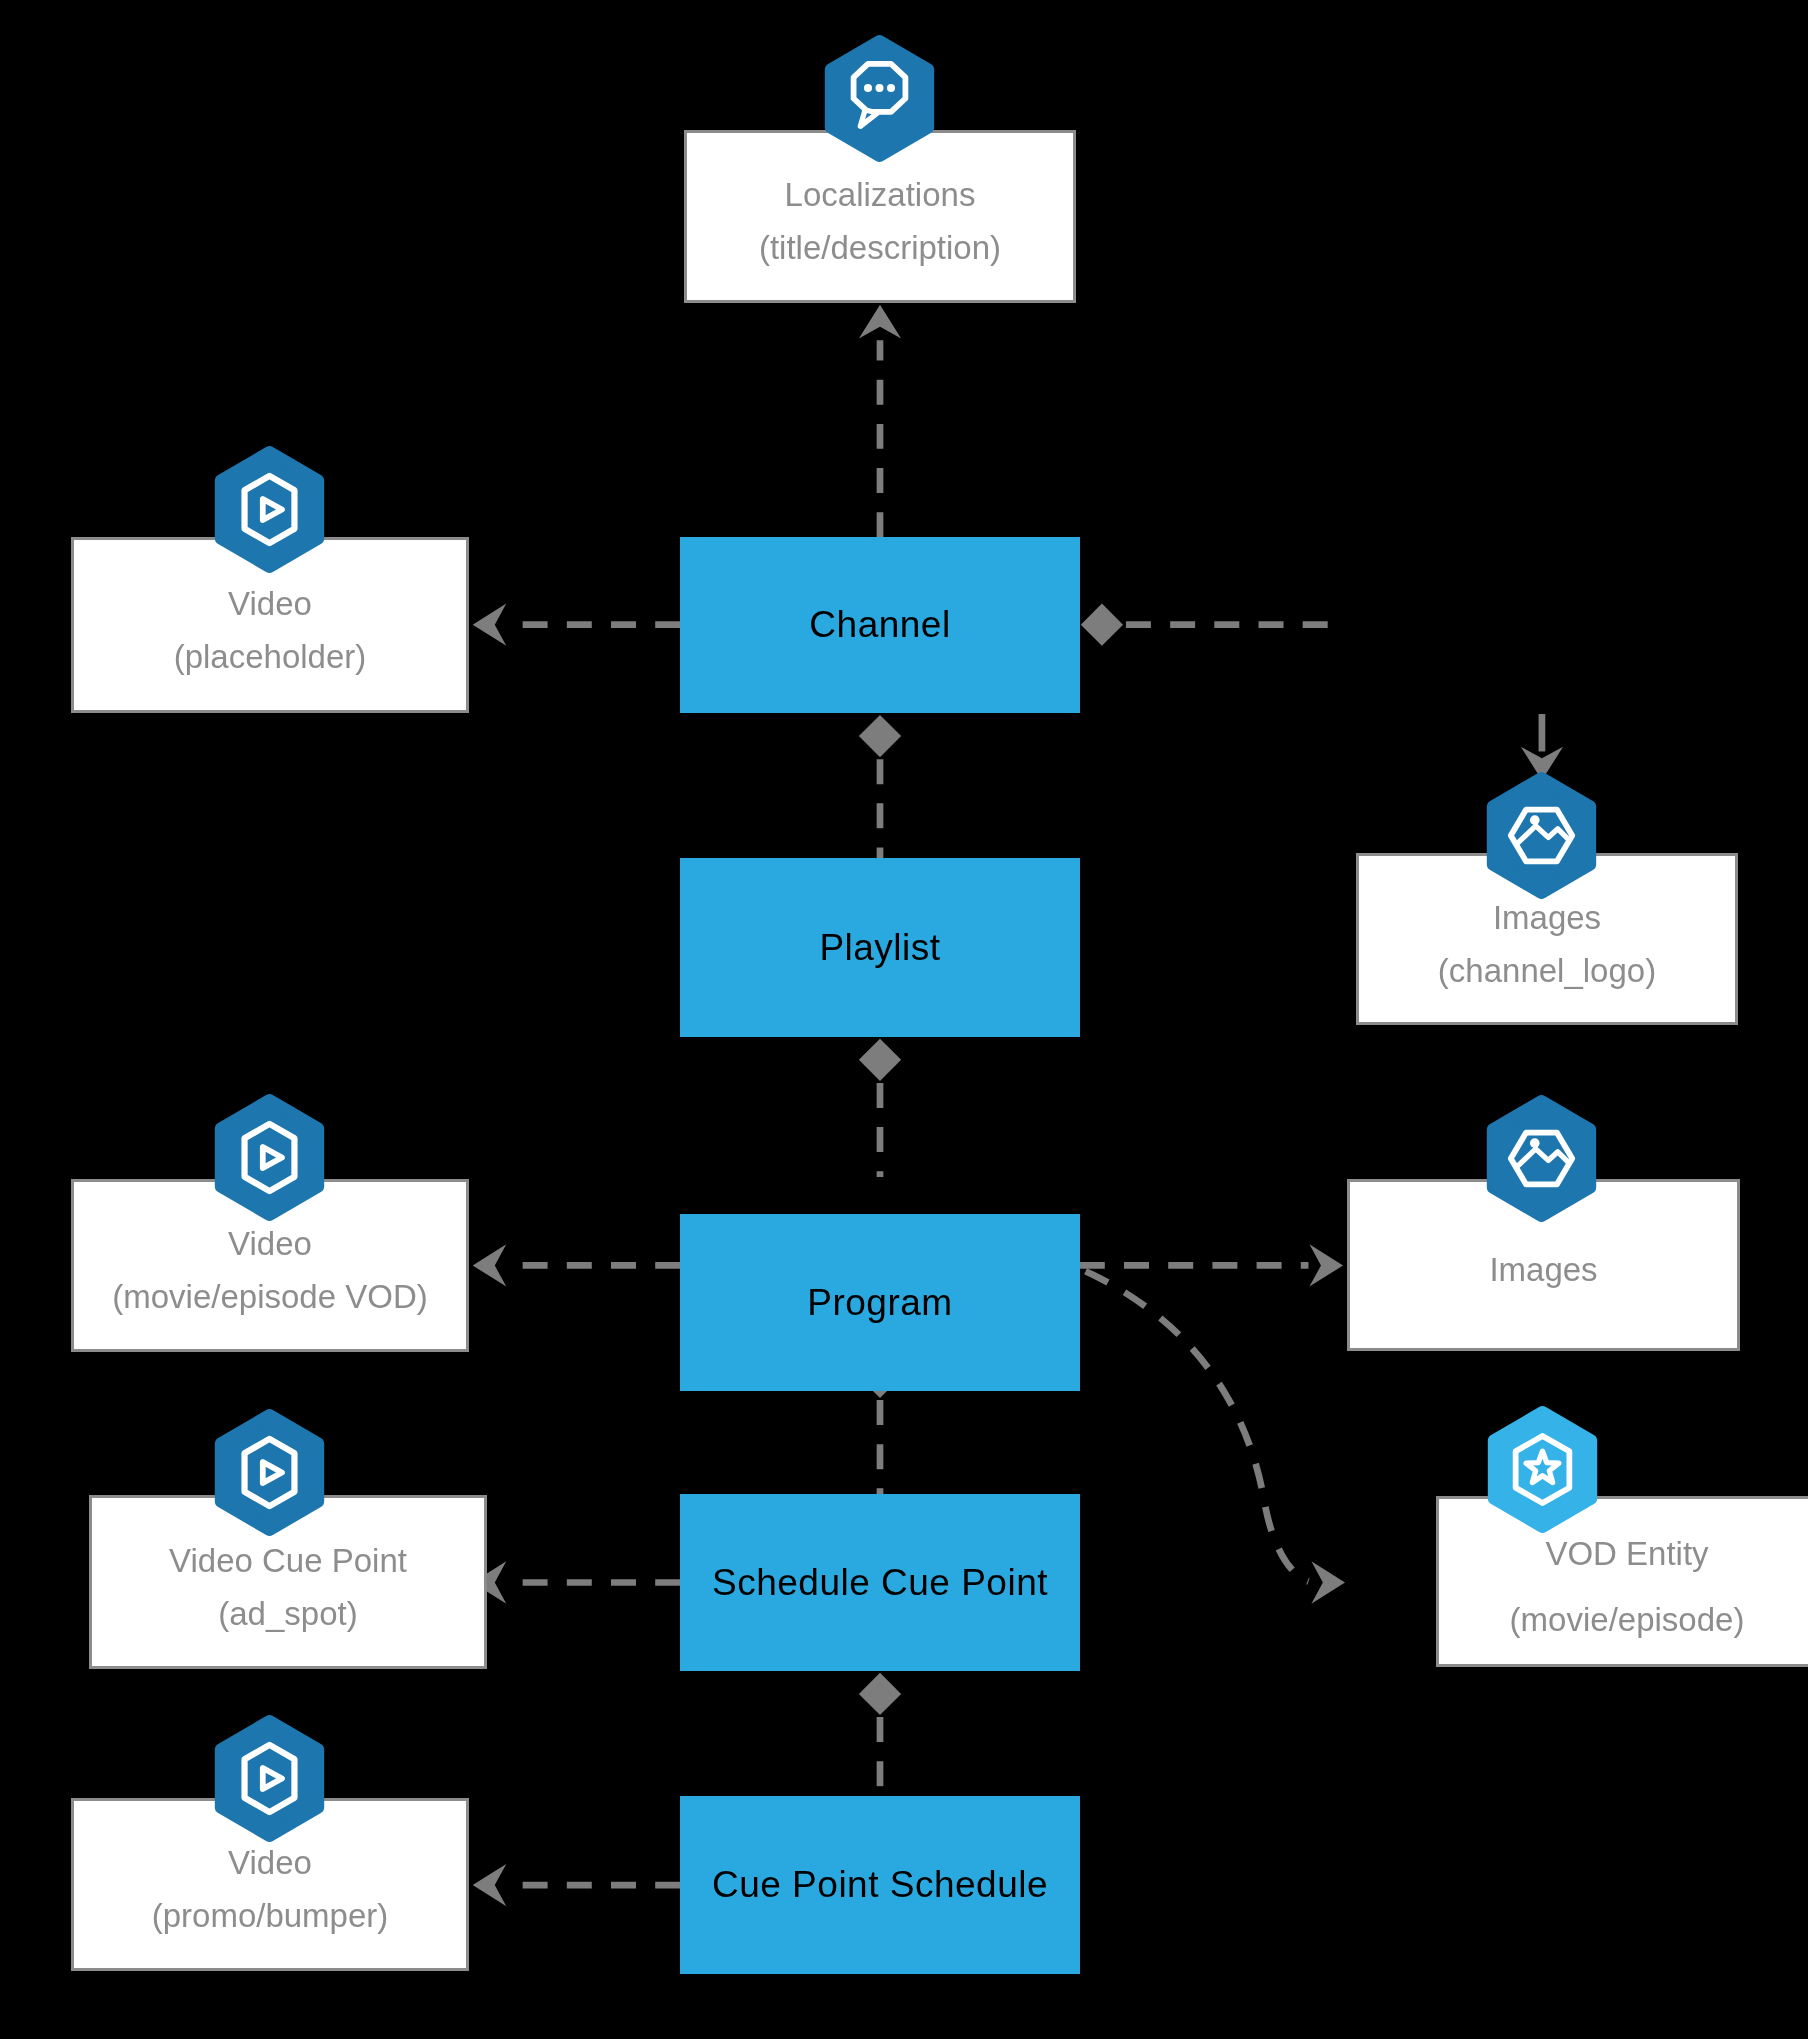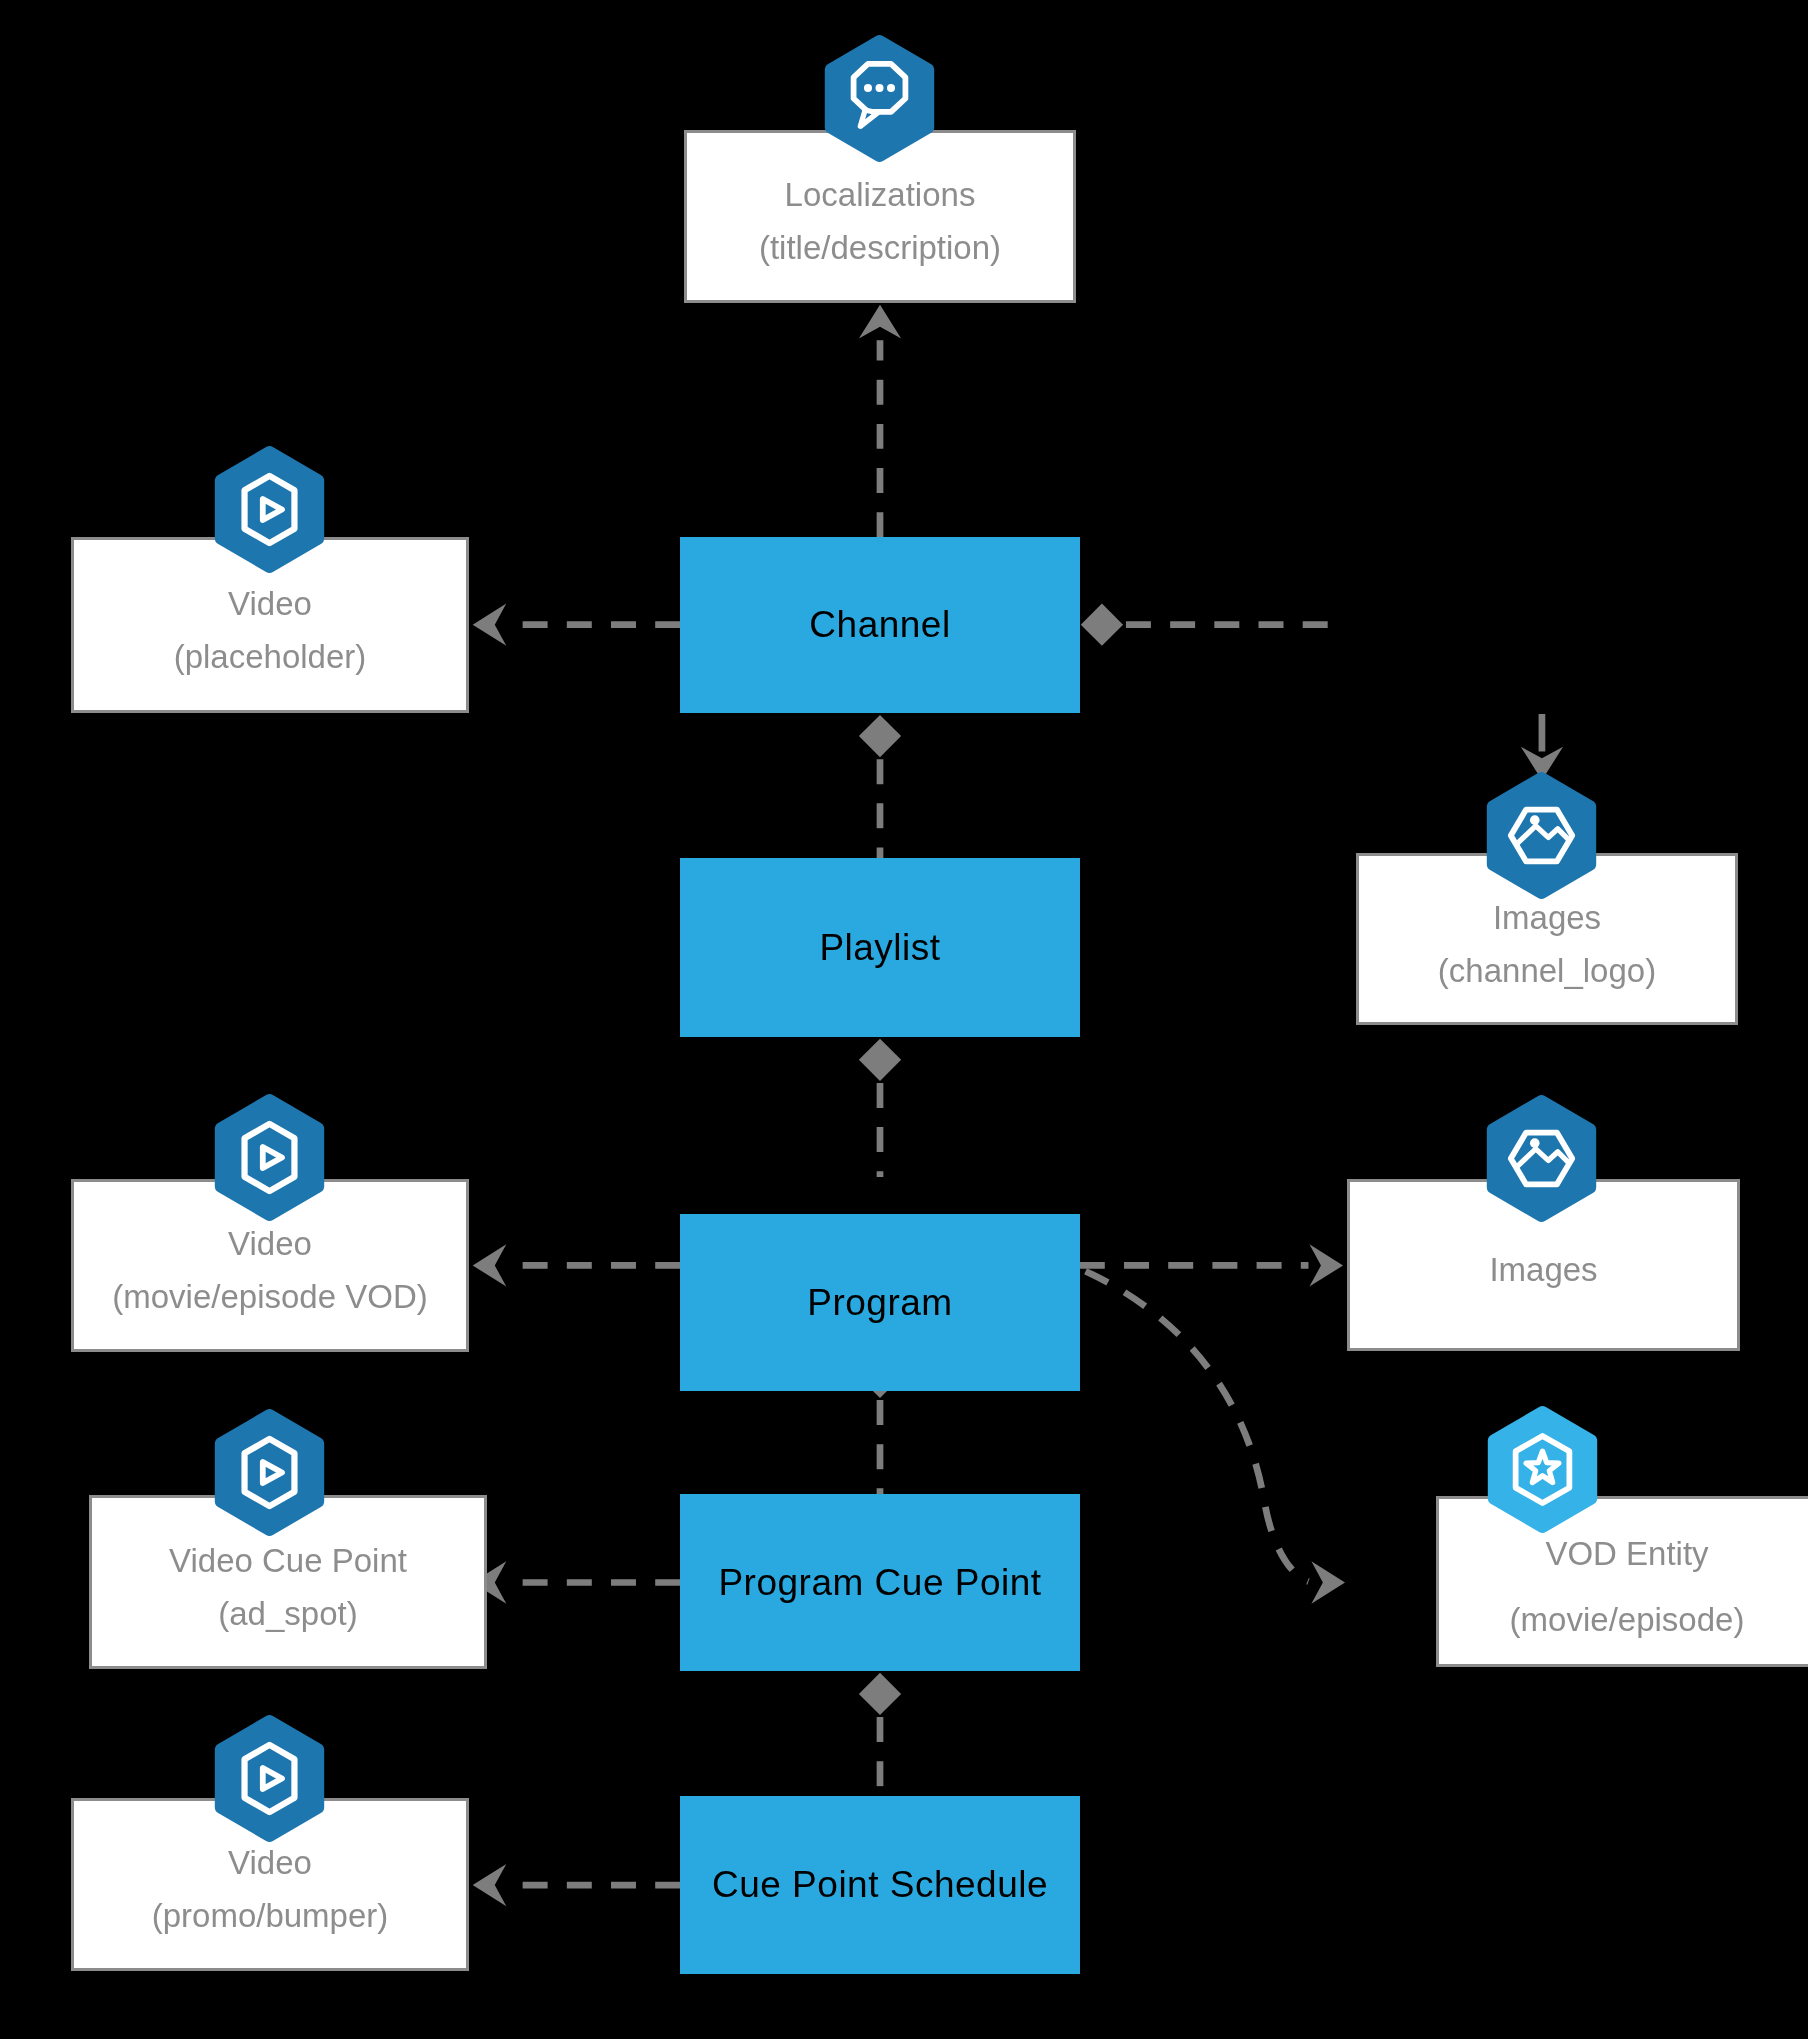--- a/index.html
+++ b/index.html
@@ -116,21 +116,21 @@
   <div class="node white-node" style="left:1347px;top:1179px;width:393px;height:172px;">
     <div>Images</div>
   </div>
 
   <div class="node white-node" style="left:89px;top:1495px;width:398px;height:174px;text-align:center;">
     <div>Video Cue Point</div>
     <div>(ad_spot)</div>
   </div>
 
   <div class="node blue-node" style="left:680px;top:1494px;width:400px;height:177px;">
-    <span>Program Cue Point</span>
+    <span>Schedule Cue Point</span>
   </div>
 
   <div class="node white-node" style="left:1436px;top:1496px;width:382px;height:171px;gap:13px;">
     <div>VOD Entity</div>
     <div>(movie/episode)</div>
   </div>
 
   <div class="node white-node" style="left:71px;top:1798px;width:398px;height:173px;">
     <div>Video</div>
     <div>(promo/bumper)</div>

